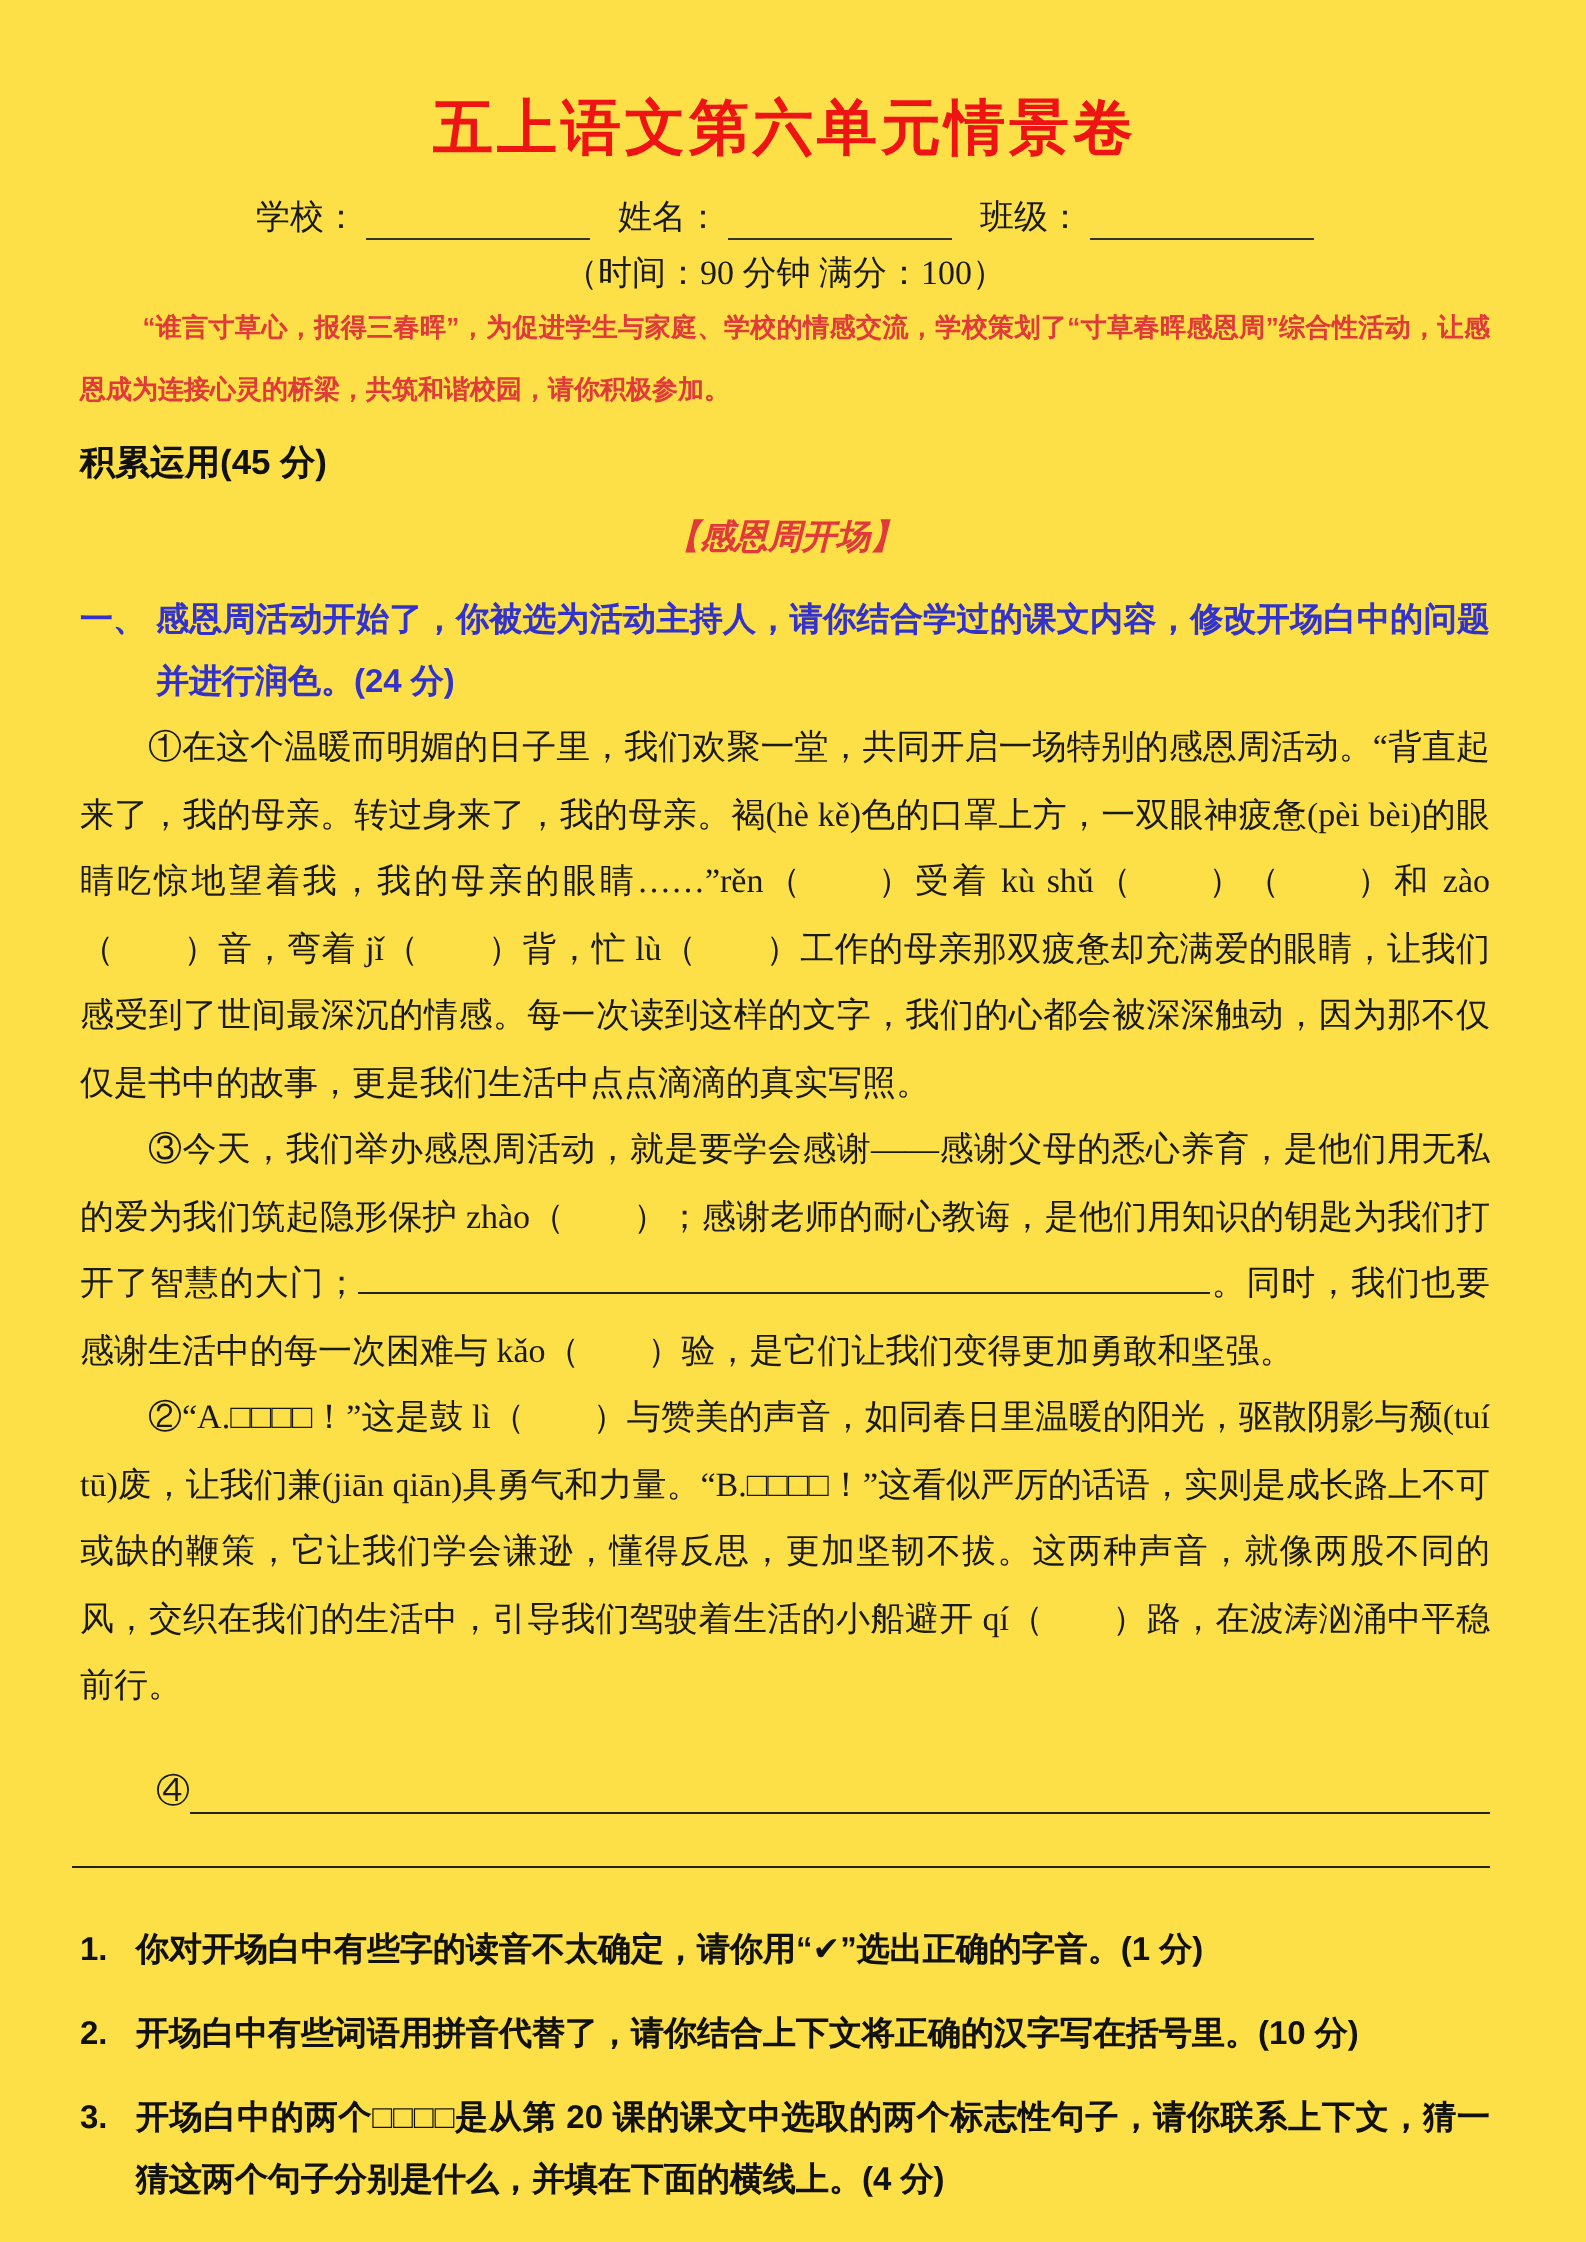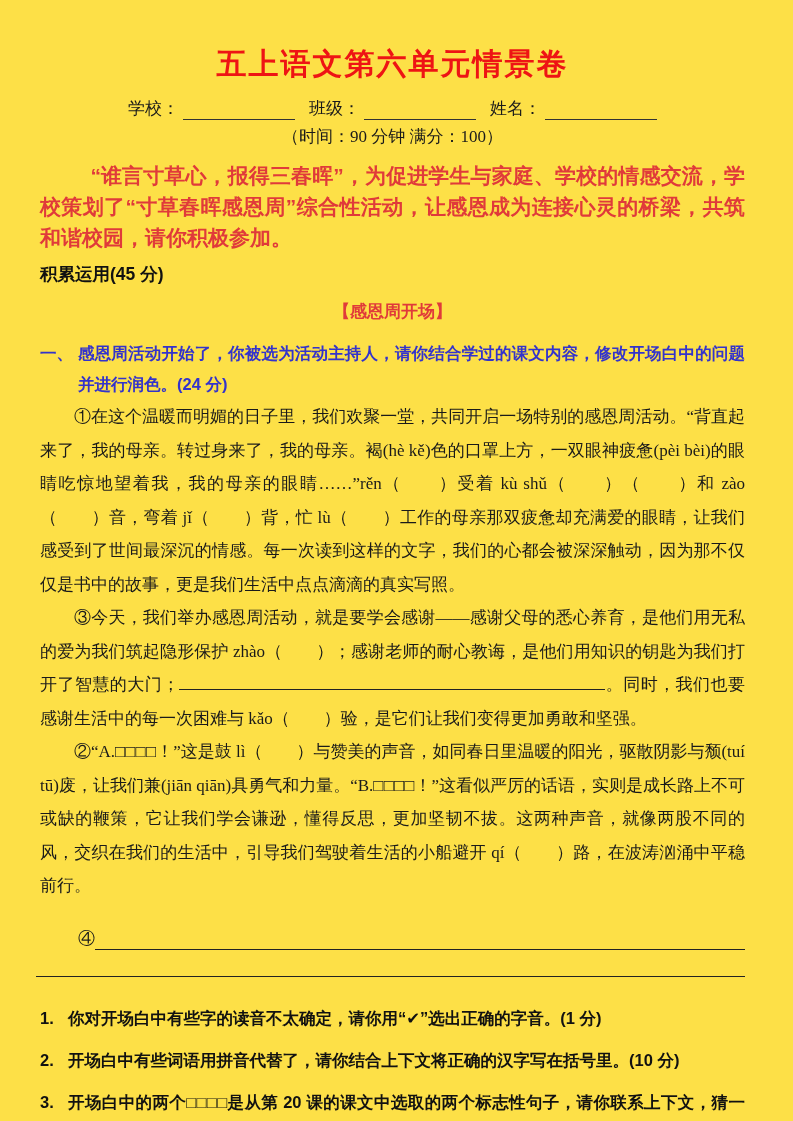--- a/index.html
+++ b/index.html
@@ -42,44 +42,44 @@
     width:112px;height:16px;
     border-bottom:1.5px solid #333;
     margin-left:4px;
   }
   .meta-line{
     text-align:center;
     font-size:17px;
     margin-top:5px;
   }
   .intro-para{
-    margin-top:12px;
-    font-family:"Liberation Sans","DejaVu Sans",sans-serif;
-    font-weight:bold;
-    font-size:21px;
+    font-family:"Liberation Sans","DejaVu Sans",sans-serif;
+    font-weight:bold;
+    font-size:13px;
     line-height:31px;
     color:var(--accent-red);
     text-indent:2.4em;
     text-align:justify;
   }
   .section-title{
     text-align:left;
     font-family:"Liberation Sans","DejaVu Sans",sans-serif;
     font-weight:bold;
     font-size:17.5px;
     color:#111;
     margin-top:9px;
   }
   .stage-heading{
     text-align:center;
     font-family:"Liberation Sans","DejaVu Sans",sans-serif;
     font-weight:bold;
     font-size:17px;
     color:var(--accent-red);
     margin-top:14px;
+    font-style:italic;
   }
   .big-question{
     display:flex;
     margin-top:15px;
     font-family:"Liberation Sans","DejaVu Sans",sans-serif;
     font-weight:bold;
     font-size:16.5px;
     line-height:31px;
     color:var(--accent-blue);
     text-align:justify;
@@ -141,25 +141,25 @@
 <div class="page">
 
   <div class="exam-title">五上语文第六单元情景卷</div>
 
   <div class="header-fields">
     <div class="header-field">
       <span>学校：</span>
       <span class="field-blank"></span>
     </div>
     <div class="header-field">
+      <span>姓名：</span>
+      <span class="field-blank"></span>
+    </div>
+    <div class="header-field">
       <span>班级：</span>
-      <span class="field-blank"></span>
-    </div>
-    <div class="header-field">
-      <span>姓名：</span>
       <span class="field-blank"></span>
     </div>
   </div>
 
   <div class="meta-line">（时间：90 分钟  满分：100）</div>
 
   <div class="intro-para">“谁言寸草心，报得三春晖”，为促进学生与家庭、学校的情感交流，学校策划了“寸草春晖感恩周”综合性活动，让感恩成为连接心灵的桥梁，共筑和谐校园，请你积极参加。</div>
 
   <div class="section-title">积累运用(45 分)</div>
 

